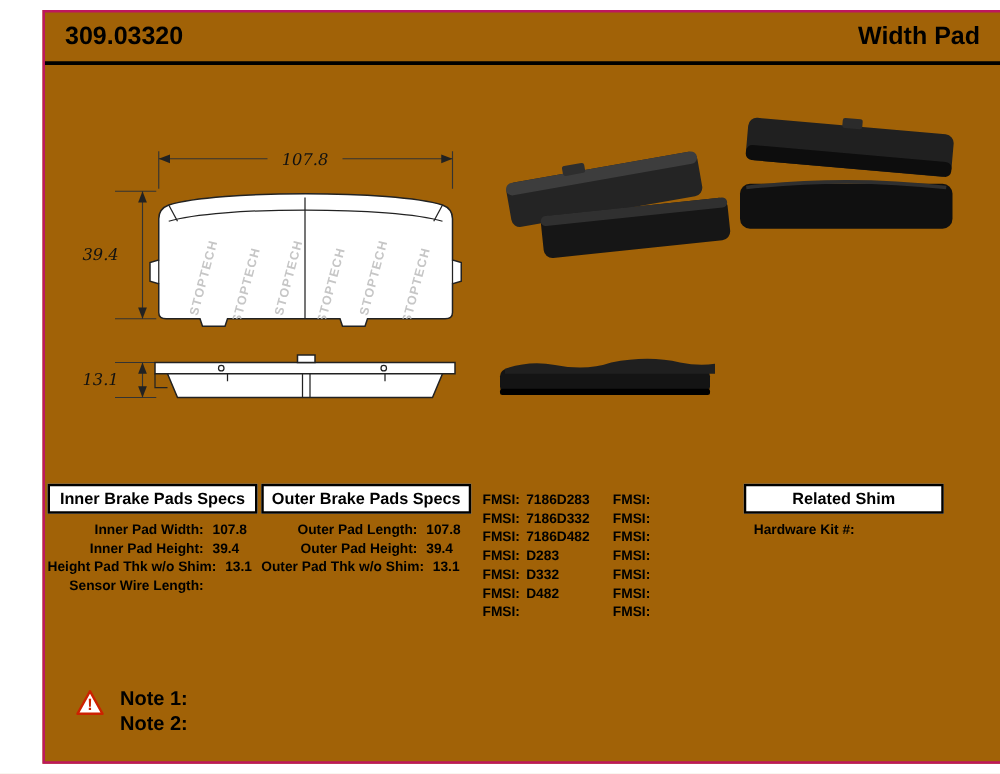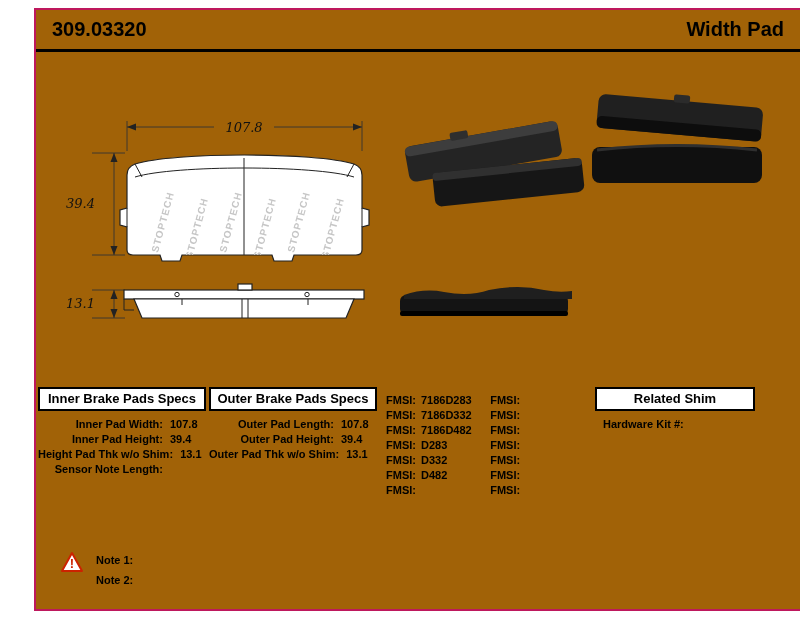--- a/index.html
+++ b/index.html
@@ -35,21 +35,21 @@
   .spec-label { flex:1; text-align:right; white-space:pre; }
   .spec-value { width:40px; text-align:left; padding-left:4px; }
   .fmsi-row { display:flex; line-height:15px; }
   .fmsi-pair-left  { width:52%; display:flex; padding-left:6px; }
   .fmsi-pair-right { width:48%; display:flex; }
   .fmsi-value { margin-left:5px; }
   .related-row { padding-left:8px; line-height:15px; }
 
   .notes { position:absolute; left:24px; top:540px; display:flex; align-items:flex-start; }
   .warning-icon { width:24px; height:22px; margin-top:1px; }
-  .note-lines { margin-left:12px; font-size:11px; font-weight:bold; }
+  .note-lines { margin-left:12px; font-size:16px; font-weight:bold; }
   .note-lines div { line-height:20px; }
 </style>
 </head>
 <body>
 
 <div class="sheet">
 
   <header class="sheet-header">
     <div>309.03320</div>
     <div>Width Pad</div>
@@ -166,21 +166,21 @@
         </div>
         <div class="spec-row">
           <span class="spec-label">Inner Pad Height: </span>
           <span class="spec-value">39.4</span>
         </div>
         <div class="spec-row">
           <span class="spec-label">Height Pad Thk w/o Shim: </span>
           <span class="spec-value">13.1</span>
         </div>
         <div class="spec-row">
-          <span class="spec-label">Sensor Note Length: </span>
+          <span class="spec-label">Sensor Wire Length: </span>
           <span class="spec-value"></span>
         </div>
       </div>
     </div>
 
     <div class="spec-col col-outer">
       <div class="col-header">Outer Brake Pads Specs</div>
       <div class="col-body">
         <div class="spec-row">
           <span class="spec-label">Outer Pad Length: </span>

